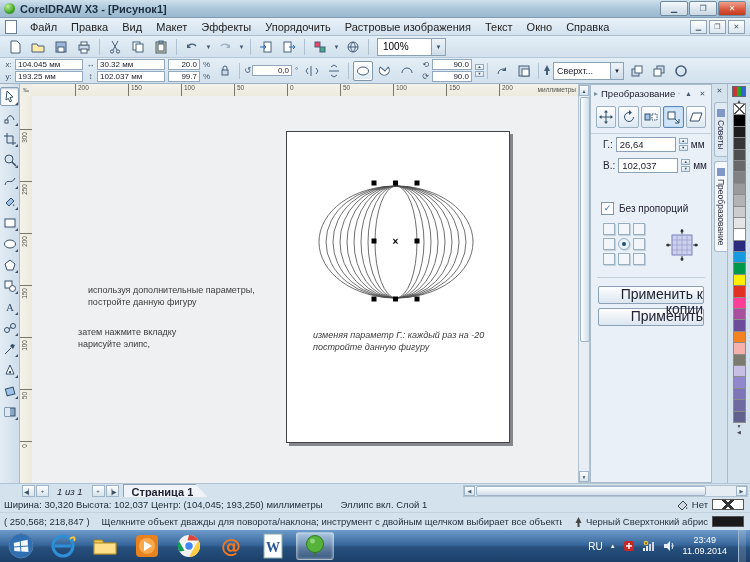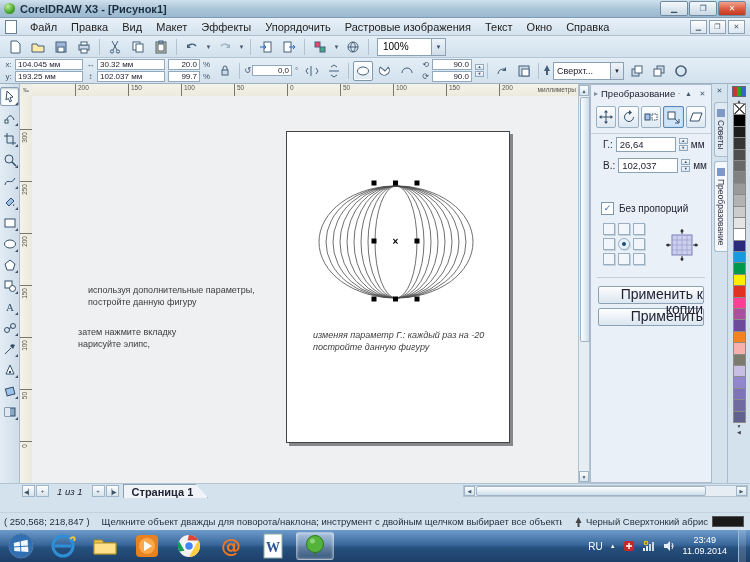--- a/index.html
+++ b/index.html
@@ -794,20 +794,32 @@
     <span class="navbtn">+</span>
     <span class="navbtn">▕▶</span>
     <span id="page-tab">Страница 1</span>
     <div id="hscroll">
       <span class="harrow" style="left:0;">◀</span>
       <span class="thumb-h" style="left:12px;width:230px;"></span>
       <span class="harrow" style="right:0;">▶</span>
     </div>
   </div>
 
+  <div id="status1">
+    <span>Ширина: 30,320 Высота: 102,037 Центр: (104,045; 193,250) миллиметры</span>
+    <span style="margin-left:18px;">Эллипс вкл. Слой 1</span>
+    <span style="margin-left:auto;display:flex;align-items:center;">
+      <svg width="13" height="12">
+          <path d="M2 7l5-5 4 4-5 5z" fill="#cdd9e6" stroke="#444"></path>
+          <path d="M11 8c1 2-1 3-1 1z" fill="#444"></path>
+        </svg>
+      <span style="margin-left:3px;">Нет</span>
+      <span class="swatch-wide none"></span>
+    </span>
+  </div>
   <div id="status2">
     <span>( 250,568; 218,847 )</span>
     <span style="margin-left:12px;white-space:nowrap;overflow:hidden;max-width:460px;">Щелкните объект дважды для поворота/наклона; инструмент с двойным щелчком выбирает все объекты; Shift+щелчок - выбор н...</span>
     <span style="margin-left:auto;display:flex;align-items:center;">
       <svg width="9" height="12">
           <path d="M4.5 1l3 6h-6z" fill="#444"></path>
           <rect x="3.5" y="7" width="2" height="4" fill="#444"></rect>
         </svg>
       <span style="margin-left:3px;white-space:nowrap;">Черный Сверхтонкий абрис</span>
       <span class="swatch-wide black"></span>

